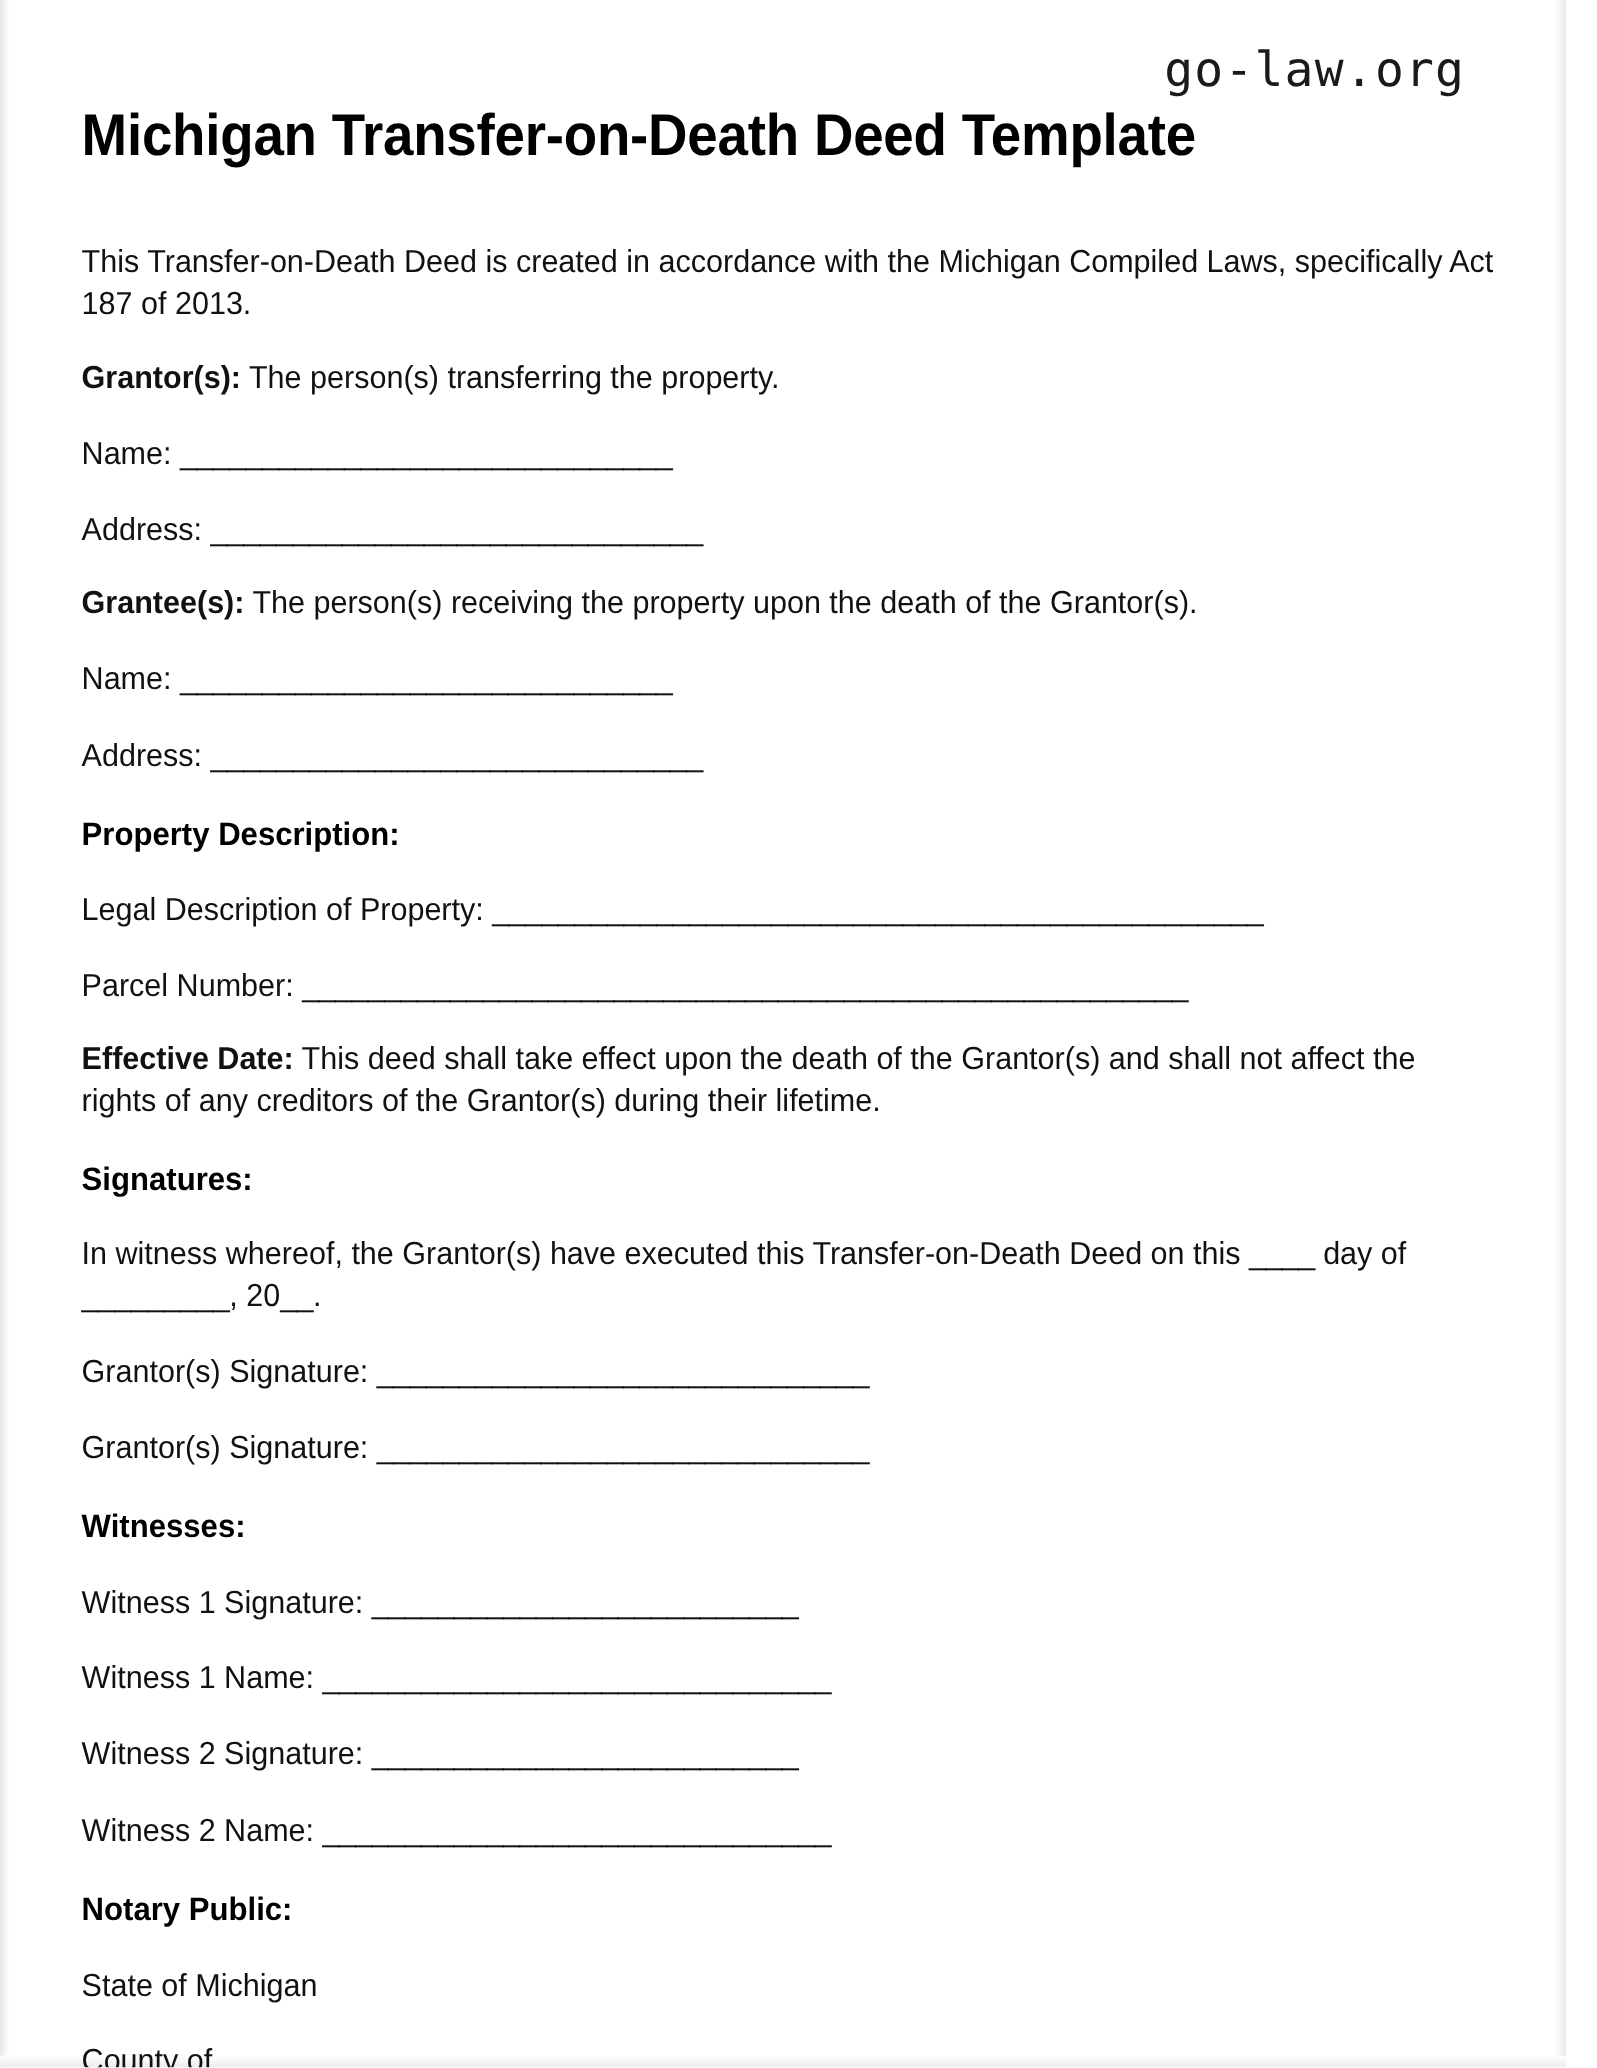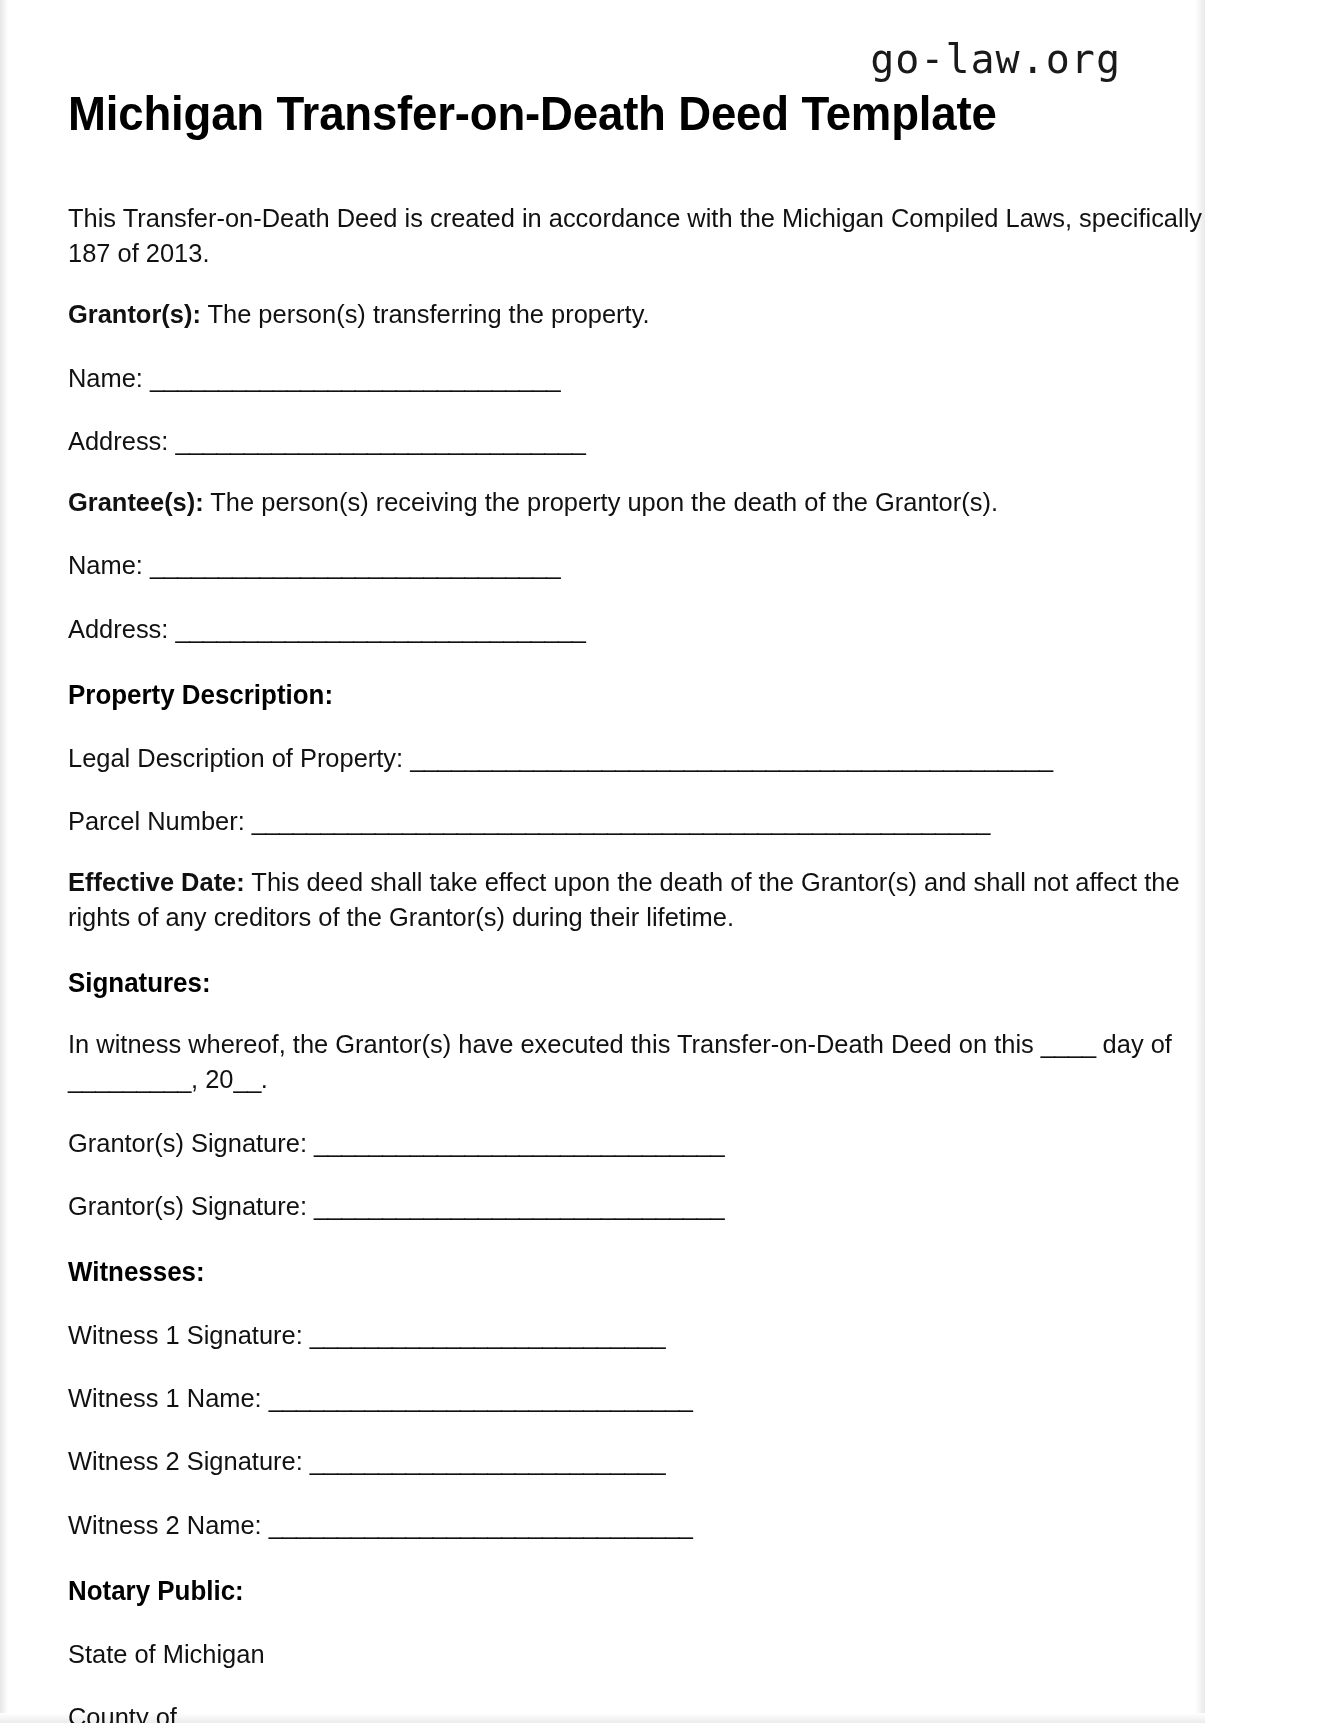--- a/index.html
+++ b/index.html
@@ -6,21 +6,21 @@
     margin: 0;
     padding: 0;
     background: #ffffff;
   }
   body {
     font-family: "Liberation Sans", sans-serif;
     -webkit-font-smoothing: antialiased;
   }
   .page {
     position: relative;
-    width: 1205px;
+    width: 1305px;
     height: 1723px;
     background: #ffffff;
     overflow: hidden;
     box-sizing: border-box;
   }
   
   .page-edge-left {
     position: absolute;
     left: 0; top: 0; bottom: 0;
     width: 8px;

